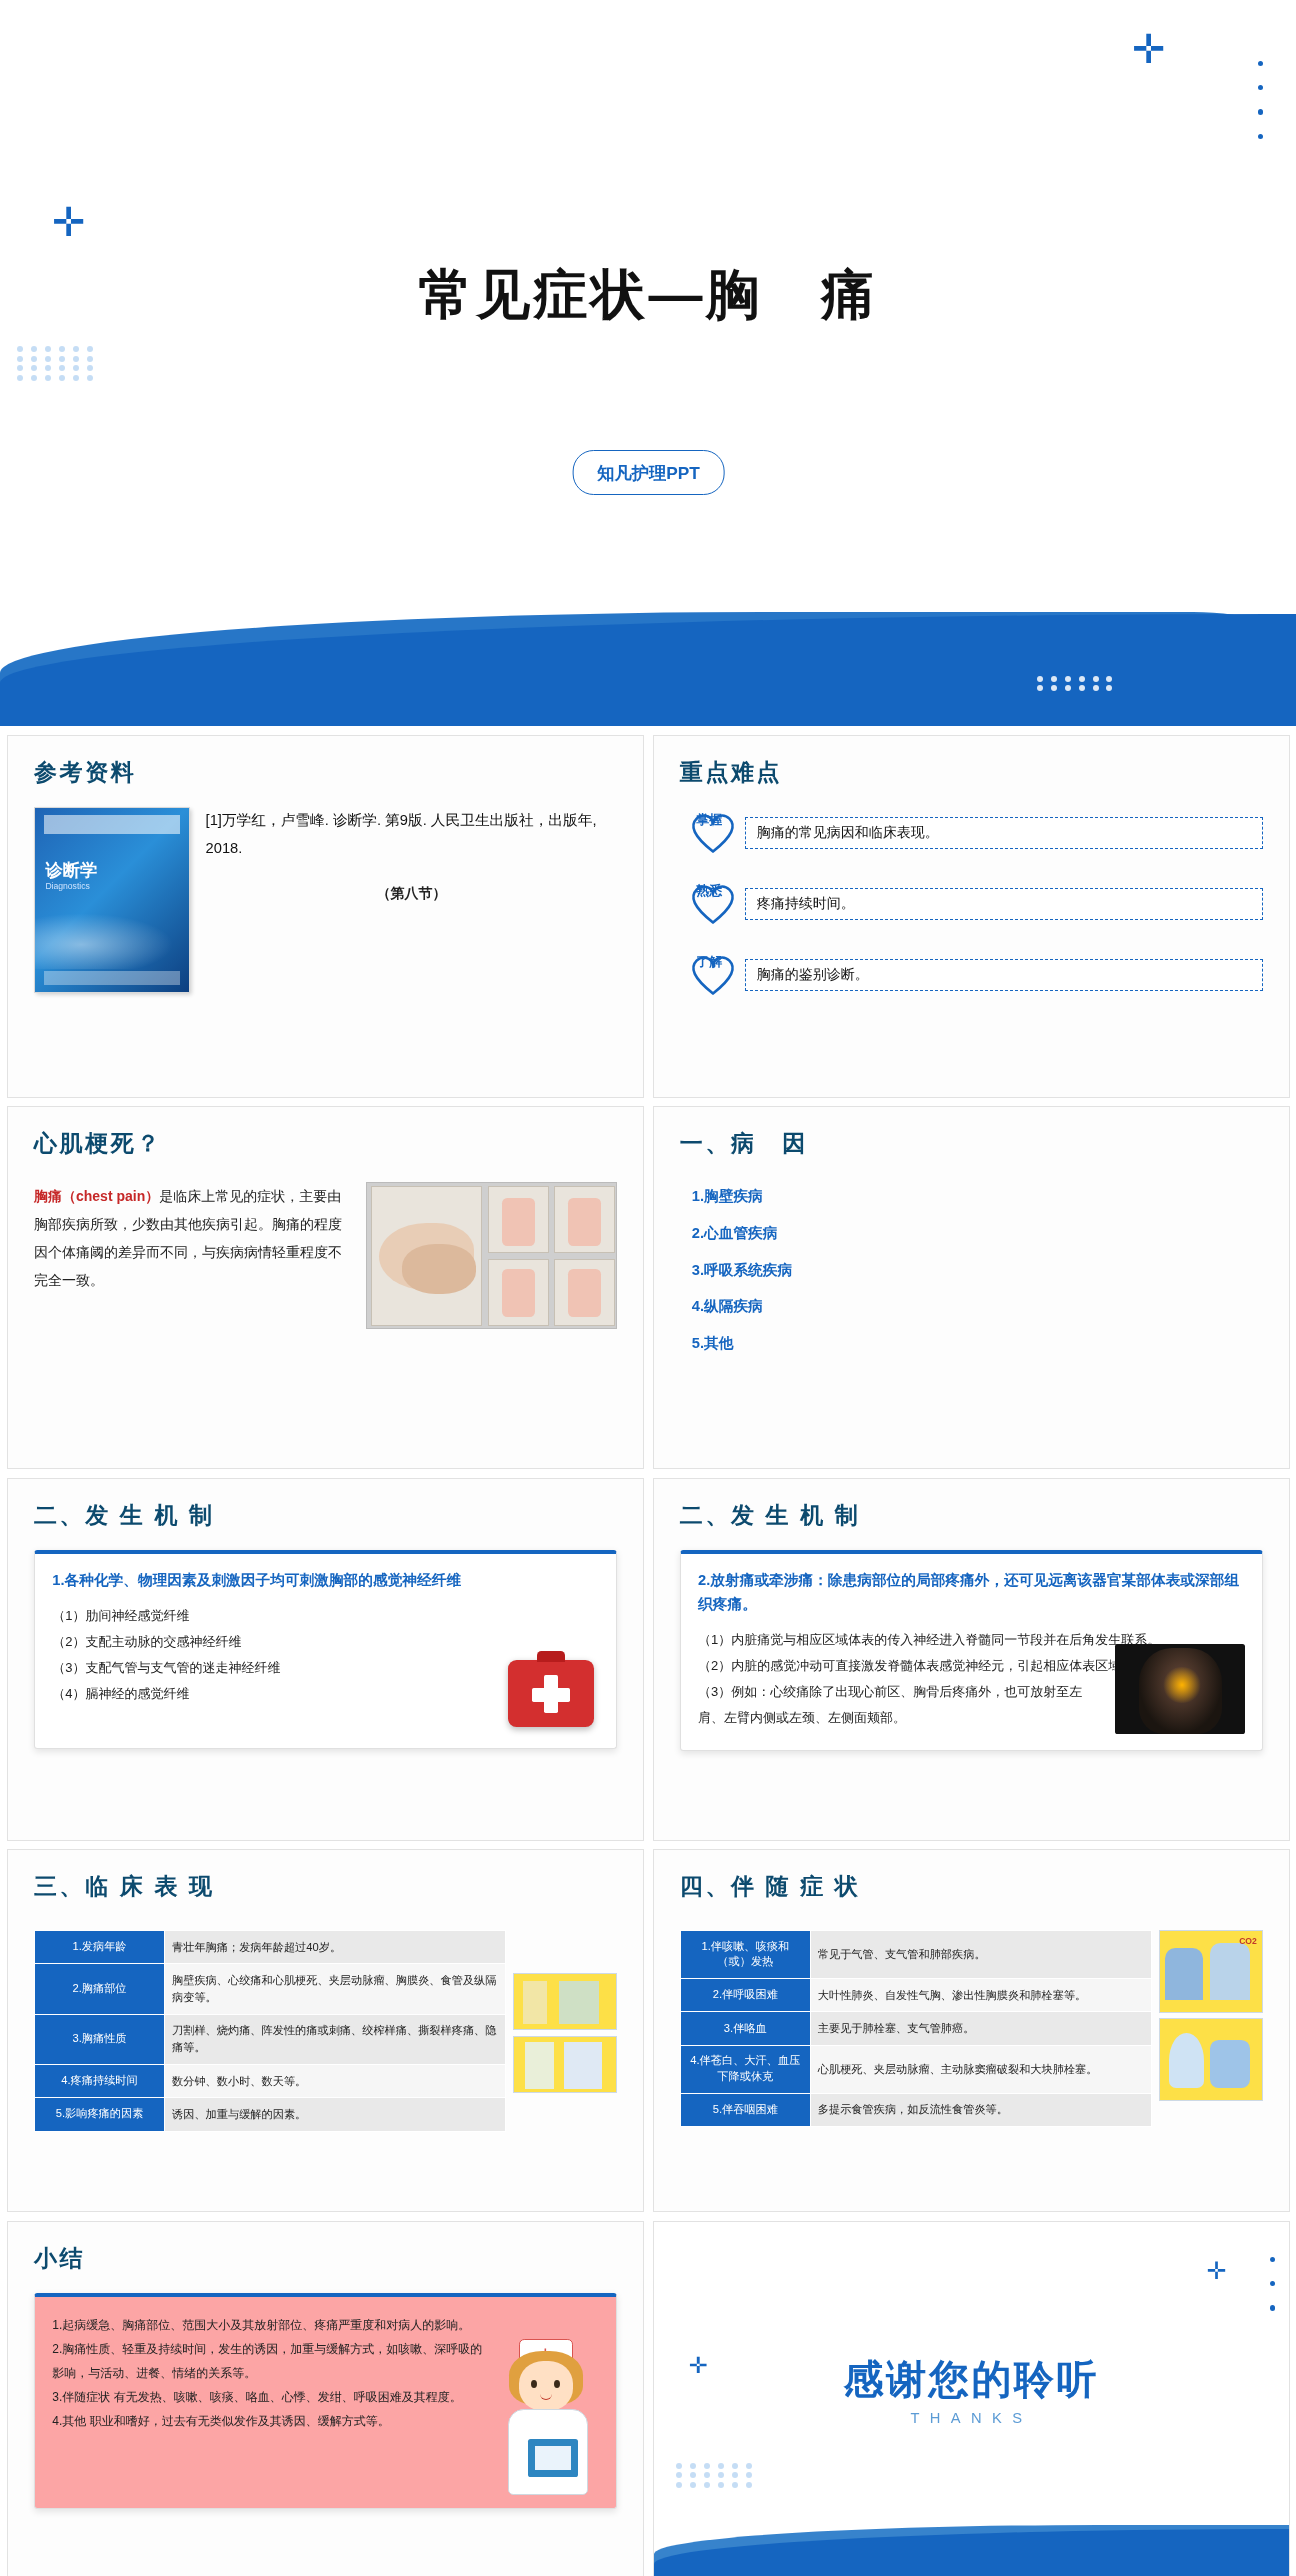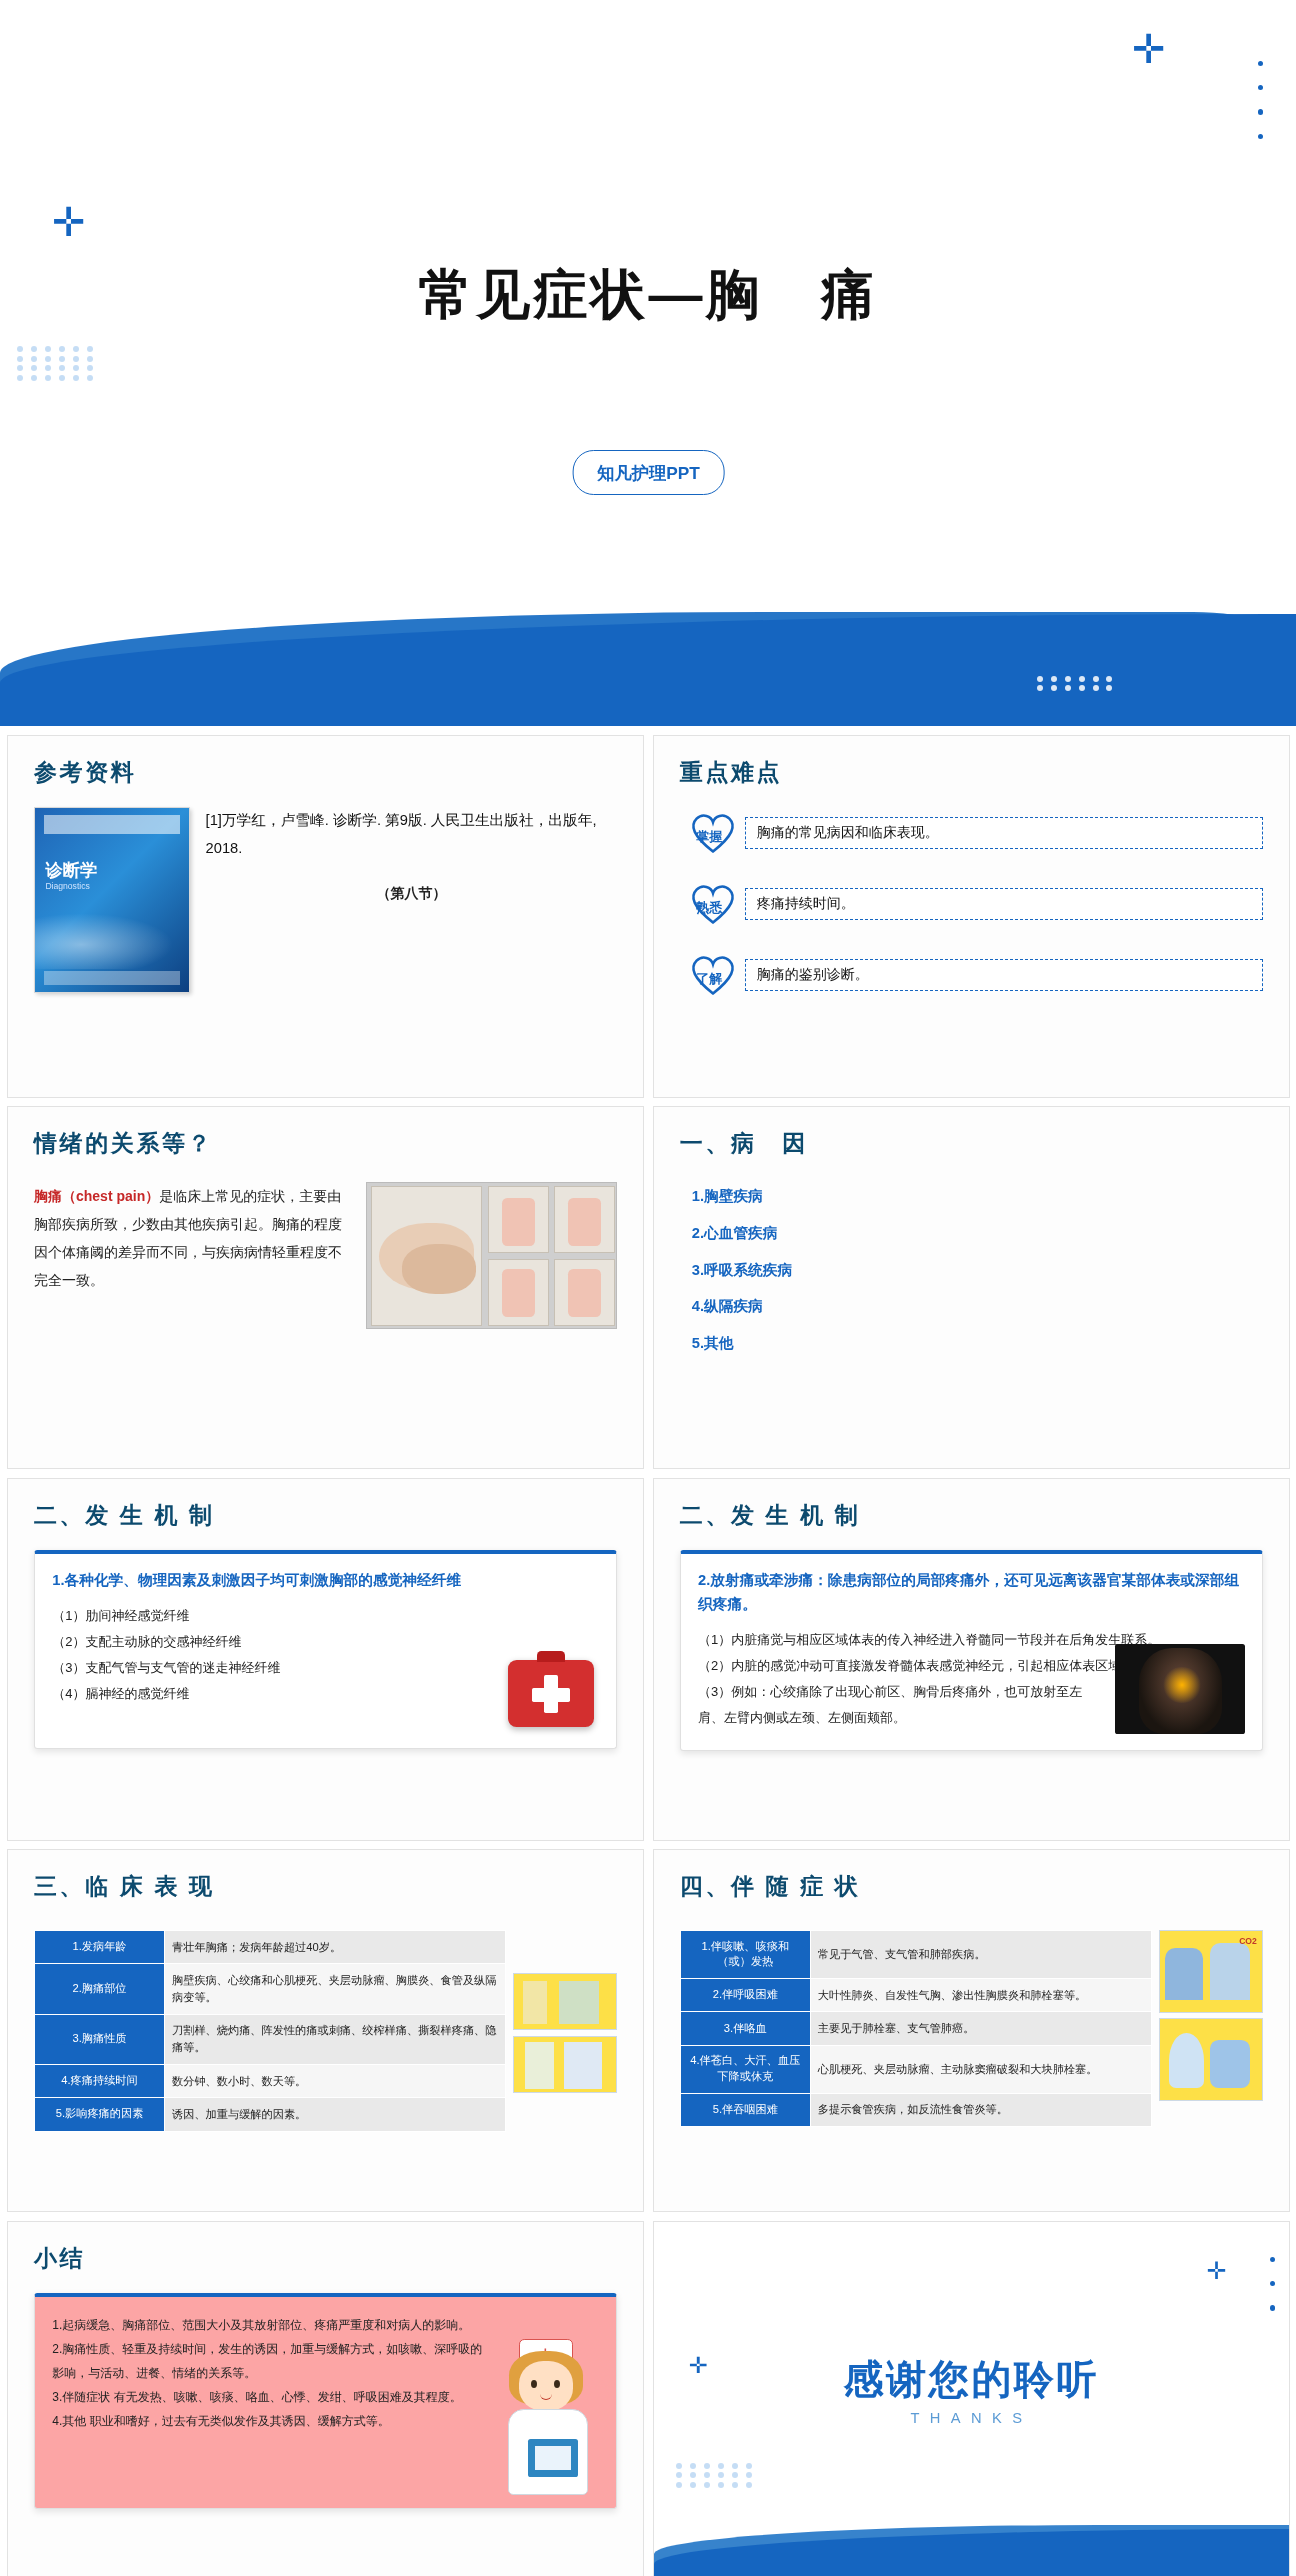--- a/index.html
+++ b/index.html
@@ -108,21 +108,21 @@
   .book .bk-swirl { position:absolute; bottom:22.5px; left:0; right:0; height:61px; background: radial-gradient(ellipse at 30% 60%, rgba(255,255,255,.45), rgba(255,255,255,0) 60%); }
   .book .bk-bot { position:absolute; bottom:7px; left:8.6px; right:8.6px; height:14px; background:rgba(255,255,255,.35); }
   .ref-text { font-size: 14.7px; line-height: 1.9; color: #111; }
   .ref-section { text-align: center; font-size: 14px; font-weight: bold; margin-top: 22.5px; }
 
   
   .kp-row { display: flex; align-items: center; gap: 7px; margin: 22.5px 0 26px 8.6px; }
   .kp-heart { position: relative; width: 50px; height: 45px; flex: none; }
   .kp-heart svg { width: 50px; height: 45px; }
   .kp-heart .kp-label {
-    position: absolute; left: 7.8px; top: 18px;
+    position: absolute; left: 7.8px; top: 1px;
     font-size: 13px; color: #1565c0; font-weight: bold;
   }
   .kp-text {
     flex: 1;
     border: 0.9px dashed #1565c0;
     padding: 6px 10.4px;
     font-size: 14px;
     color: #111;
     background: #fff;
   }
@@ -370,21 +370,21 @@
           <svg viewBox="0 0 58 52">
               <path d="M29 48 C6 30 2 18 10 10 C17 3 27 7 29 14 C31 7 41 3 48 10 C56 18 52 30 29 48 Z" fill="none" stroke="#1565c0" stroke-width="3"></path>
             </svg>
           <span class="kp-label">了解</span>
         </div>
         <div class="kp-text">胸痛的鉴别诊断。</div>
       </div>
     </section>
 
     <section class="slide">
-      <h2>情绪的关系等？</h2>
+      <h2>心肌梗死？</h2>
       <div class="wi-body">
         <div class="wi-text">
           <span class="hl">胸痛（chest pain）</span><span>是临床上常见的症状，主要由胸部疾病所致，少数由其他疾病引起。胸痛的程度因个体痛阈的差异而不同，与疾病病情轻重程度不完全一致。</span>
         </div>
         <div class="wi-img">
           <div class="panel" style="left:3.5px; top:3.5px; width:111px; height:140px;"></div>
           <div class="hand"></div>
           <div class="hand2"></div>
           <div class="panel" style="left:121px; top:3.5px; width:61px; height:67px;"></div>
           <div class="torso" style="left:135px; top:15.6px; width:33px; height:48px;"></div>

